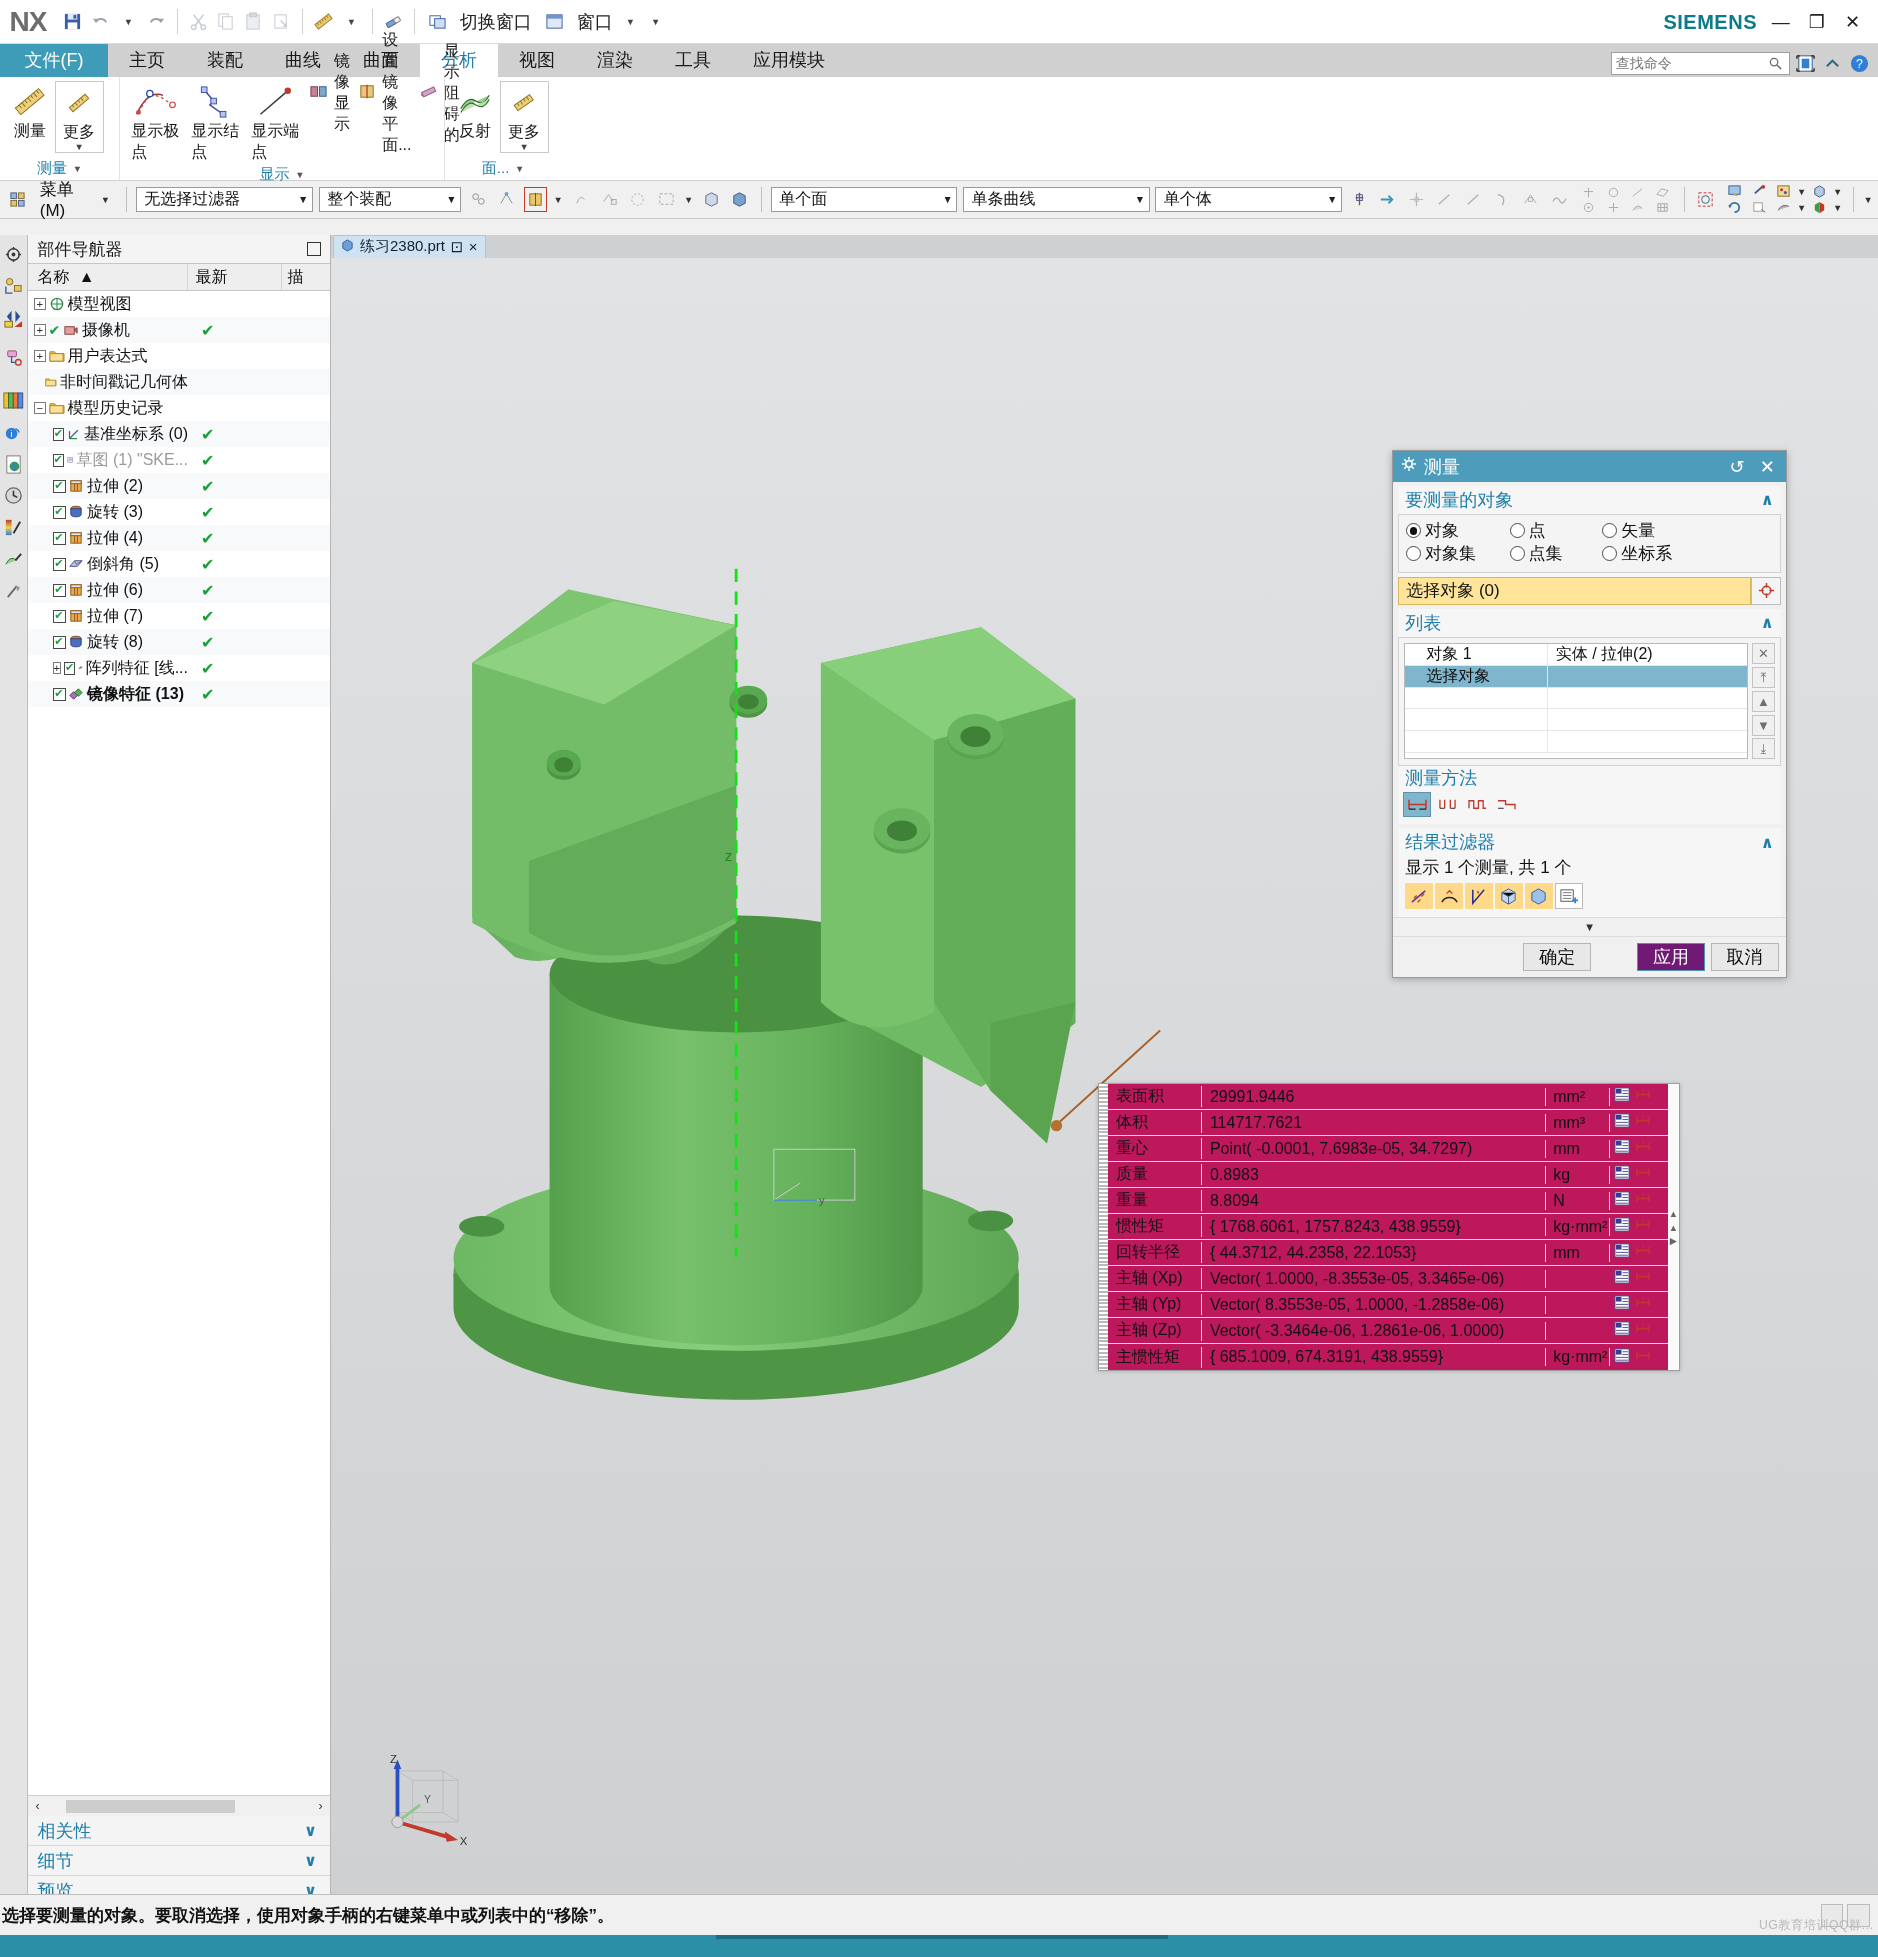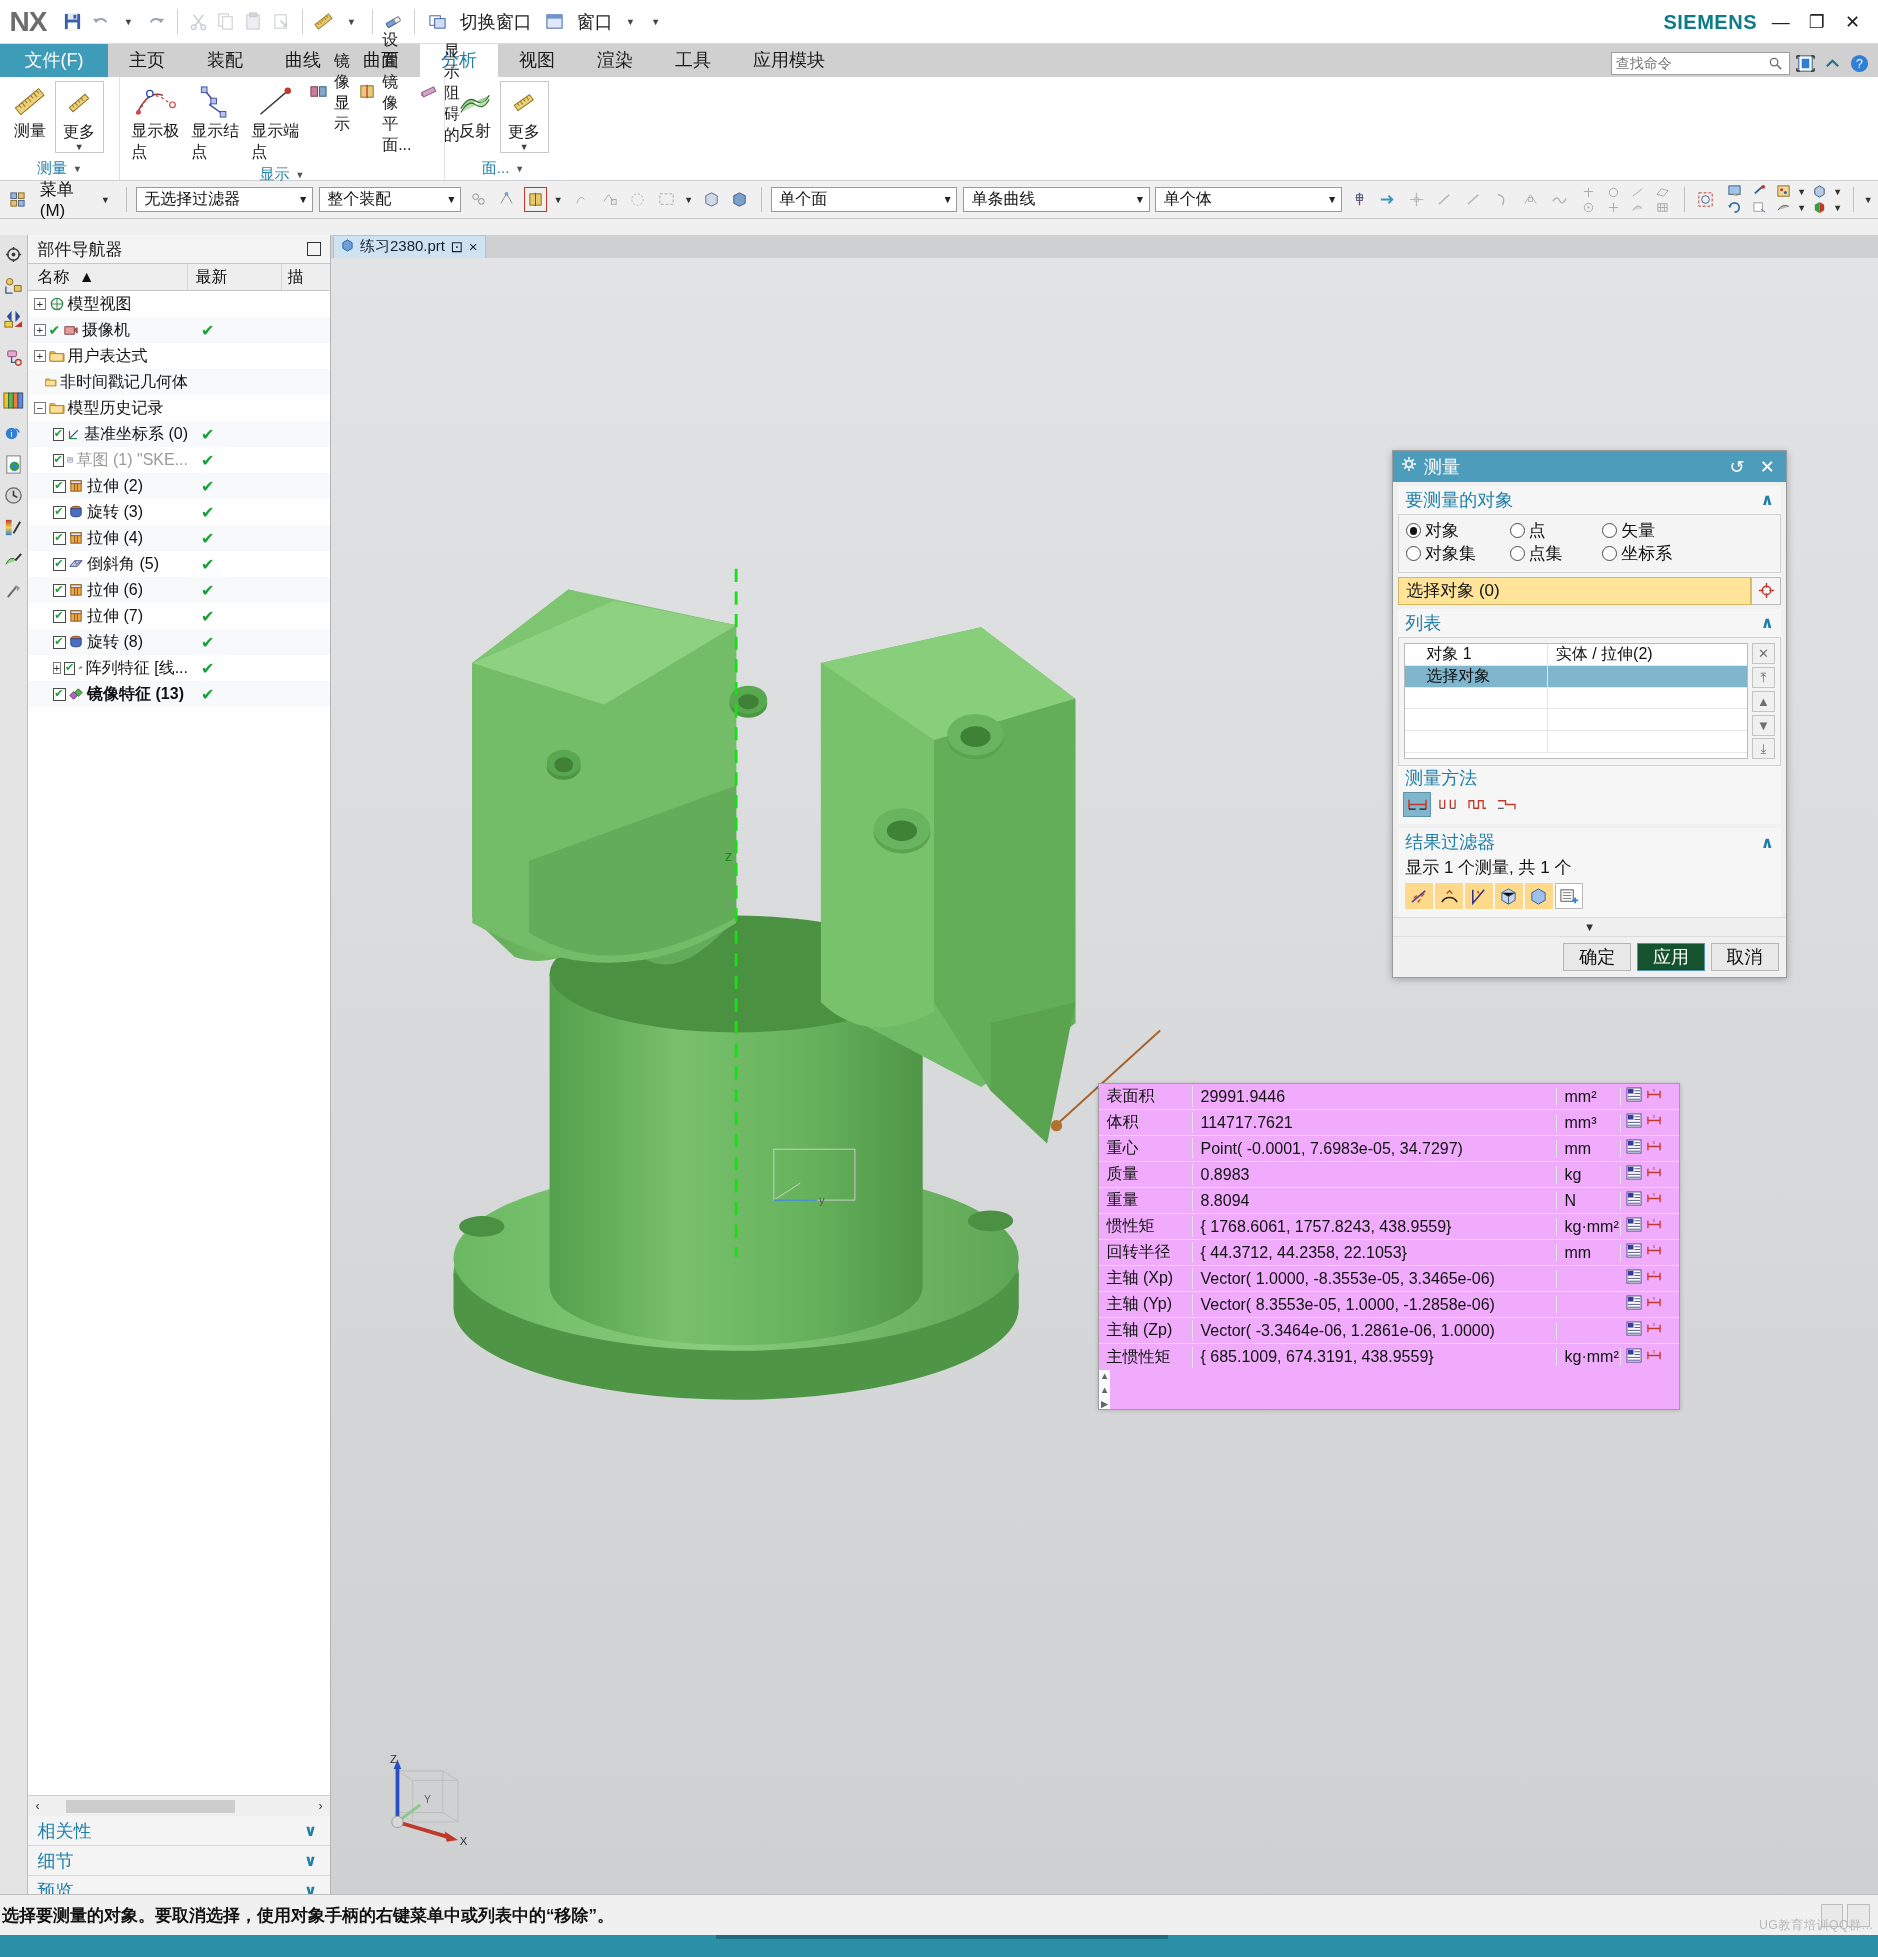--- a/index.html
+++ b/index.html
@@ -151,25 +151,25 @@
   .fbtns{ display:flex; gap:1.9px; padding:0 7.5px 7.5px 7.5px;}
   .fbtn{ width:28px; height:26px; display:flex; align-items:center; justify-content:center; border:0.9px solid transparent;}
   .fbtn.on{ background:#ffd98a; }
   .fbtn.off{ border:0.9px solid #b9b9b9; background:#fff;}
   .morebar{ height:19px; border-top:0.9px solid #dcdcdc; display:flex; align-items:center; justify-content:center;
             font-size:11.3px; color:#333;}
   .dlgfoot{ height:41px; border-top:0.9px solid #dcdcdc; display:flex; align-items:center; justify-content:flex-end;
             gap:5.6px; padding:0 7.5px;}
   .dbtn{ min-width:68px; height:28px; border:0.9px solid #b5b5b5; background:#e8e8e8; font-size:18px;
          display:flex; align-items:center; justify-content:center; color:#111;}
-  .dbtn.primary{ background:#14532d; border-color:#4e93b0; color:#fff;}
+  .dbtn.primary{ background:#701a75; border-color:#4e93b0; color:#fff;margin-left:40px;}
 
   
-  .res{ position:absolute; left:1098px; top:1083px; width:582px; background:#f0abfc;
-        border:0.9px solid #9f9f9f; box-shadow:0 0.9px 4.7px rgba(0,0,0,.2); display:flex;flex-direction:column;}
+  .res{ position:absolute; left:1098px; top:1083px; width:582px; background:#be185d;
+        border:0.9px solid #9f9f9f; box-shadow:0 0.9px 4.7px rgba(0,0,0,.2); display:flex;}
   .res-grip{ width:9.4px; background:repeating-linear-gradient(180deg,#fff 0 1.9px,#b9b9b9 1.9px 3.8px); }
   .res-body{ flex:1; }
   .rrow2{ display:flex; height:26px; border-bottom:0.9px solid #e0e0e0; font-size:16px; color:#111; align-items:center;}
   .rrow2:last-child{ border-bottom:none;}
   .rc-label{ width:94px; padding-left:7.5px; border-right:0.9px solid #e0e0e0; white-space:nowrap;}
   .rc-val{ flex:1; padding-left:7.5px; border-right:0.9px solid #e0e0e0; white-space:nowrap; overflow:hidden;}
   .rc-unit{ width:64px; padding-left:7.5px; border-right:0.9px solid #e0e0e0;}
   .rc-ic{ width:58px; display:flex; align-items:center; gap:4.7px; padding-left:4.7px;}
   .res-side{ width:11.3px; background:#fafafa; display:flex; flex-direction:column; align-items:center;
              justify-content:center; gap:2.8px; color:#666; font-size:9.4px;}

